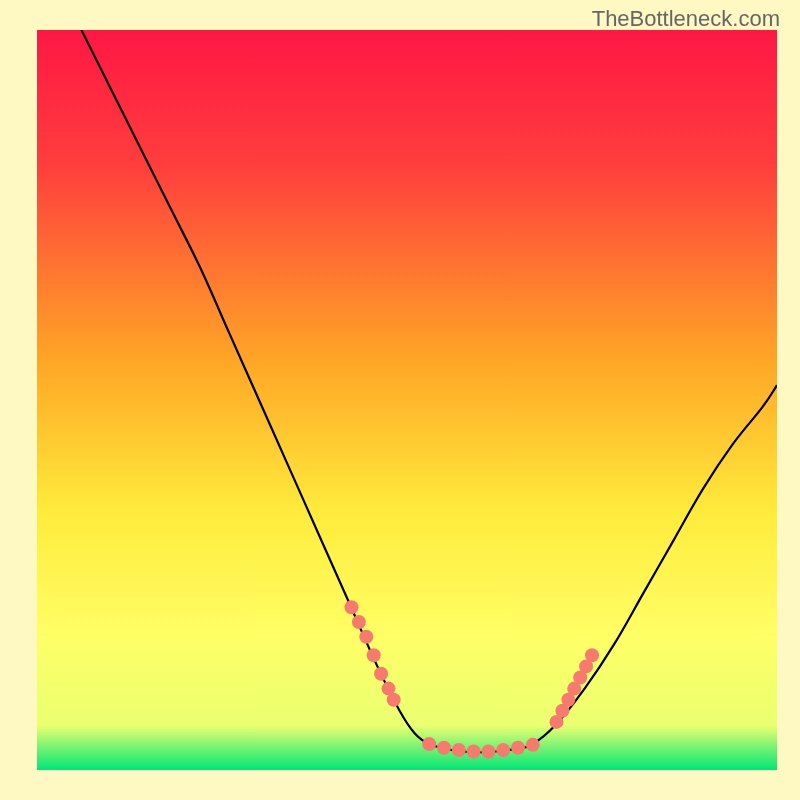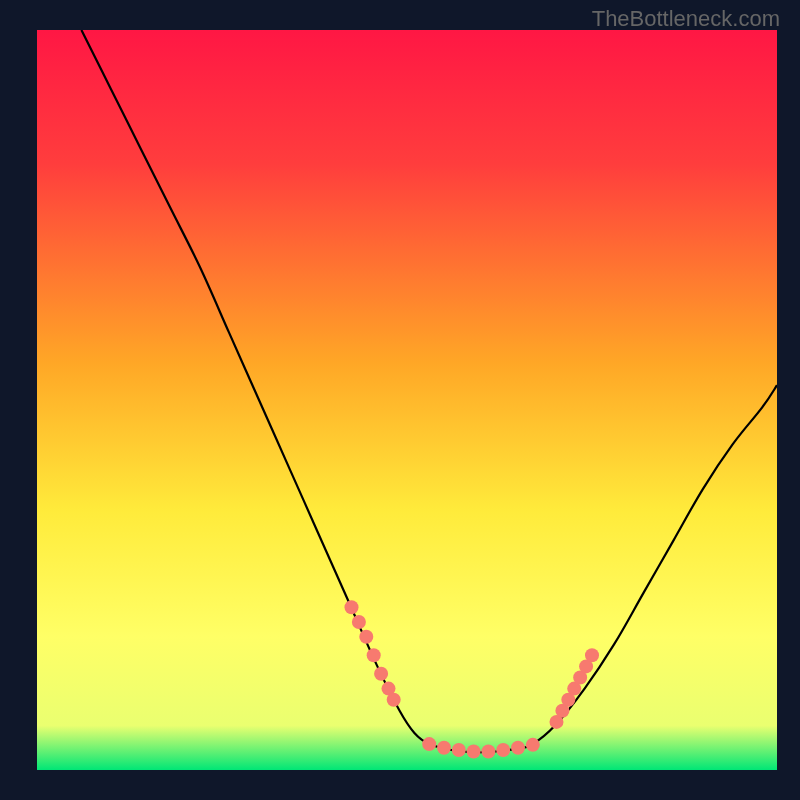--- a/index.html
+++ b/index.html
@@ -8,21 +8,21 @@
     background: #000;
     width: 800px;
     height: 800px;
     overflow: hidden;
     font-family: Arial, sans-serif;
   }
   .container {
     position: relative;
     width: 800px;
     height: 800px;
-    background: #0f172a;
+    background: #fef9c3;
   }
   .watermark {
     position: absolute;
     top: 6px;
     right: 20px;
     color: #666;
     font-size: 22px;
     font-weight: 500;
     z-index: 10;
   }

